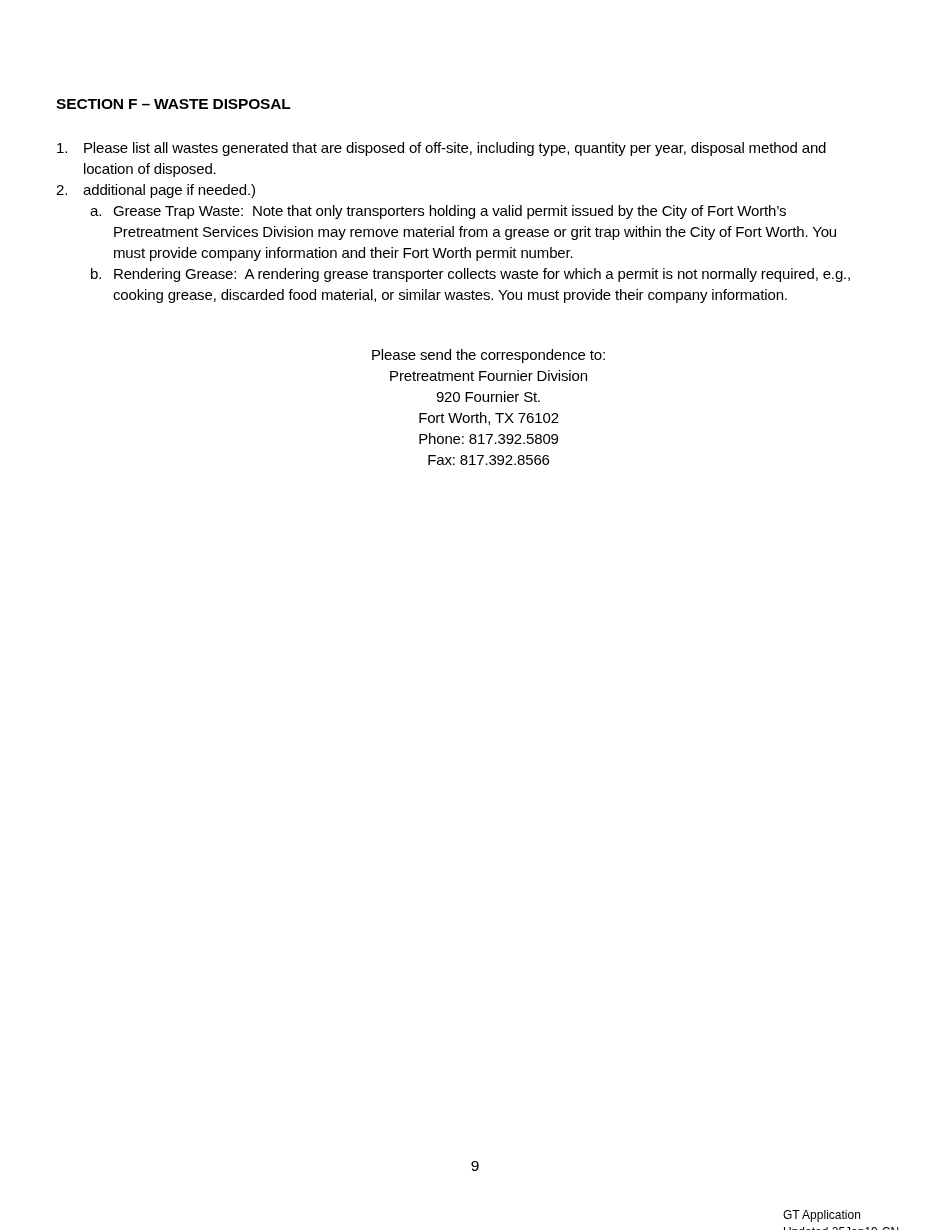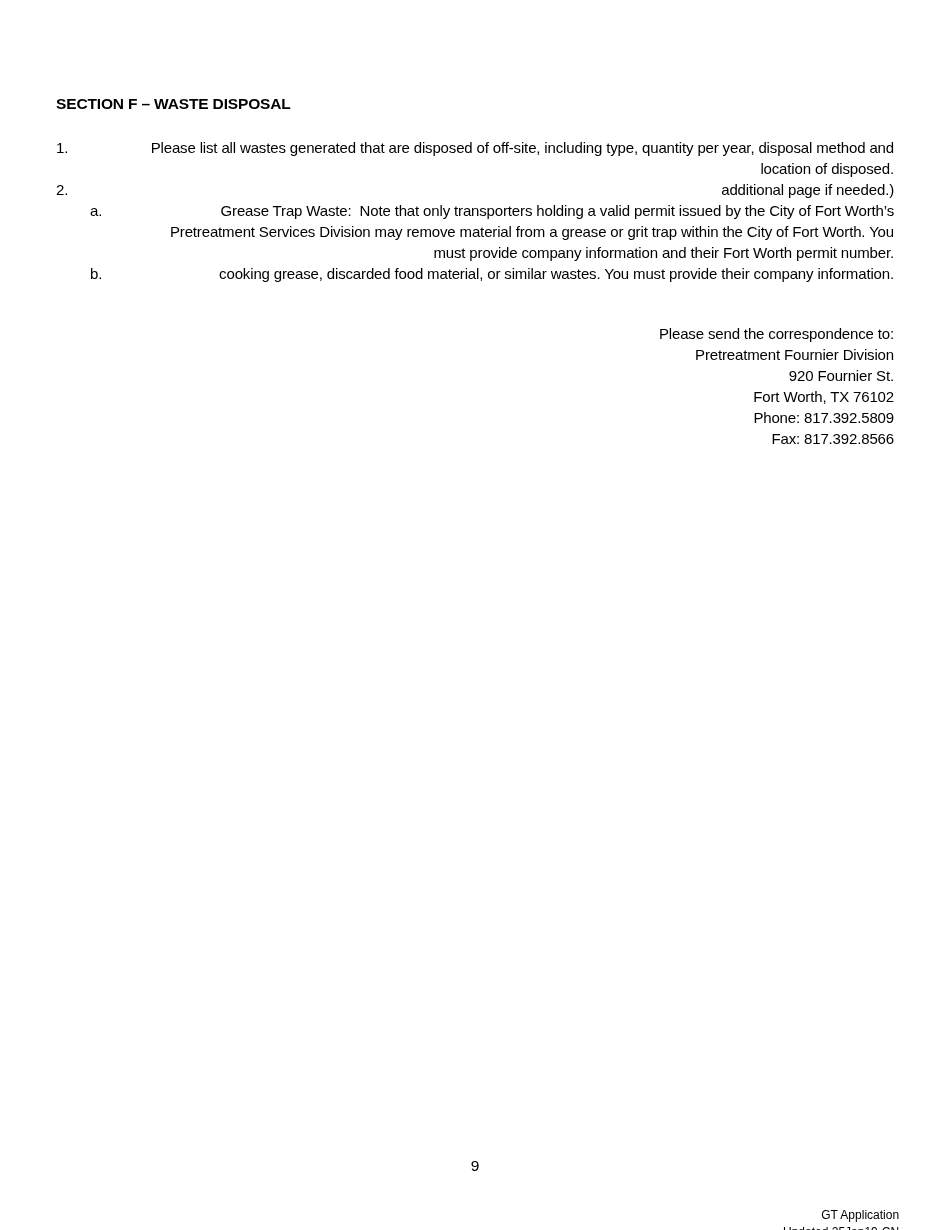--- a/index.html
+++ b/index.html
@@ -43,21 +43,20 @@
     margin-left: 34px;
   }
   .li.sub .marker {
     flex: 0 0 23px;
   }
   .li .text {
     flex: 1 1 auto;
   }
   .lines > div {
     white-space: pre;
-    text-align: right;
   }
   .correspondence {
     margin-top: 39px;
     margin-left: 27px;
     text-align: center;
   }
   .page-number {
     position: absolute;
     left: 0;
     top: 1155px;
@@ -103,20 +102,21 @@
       <div class="text lines">
           <div>Grease Trap Waste:  Note that only transporters holding a valid permit issued by the City of Fort Worth’s</div>
           <div>Pretreatment Services Division may remove material from a grease or grit trap within the City of Fort Worth. You</div>
           <div>must provide company information and their Fort Worth permit number.</div>
         </div>
     </div>
 
     <div class="li sub">
       <div class="marker">b.</div>
       <div class="text lines">
+          <div>Rendering Grease:  A rendering grease transporter collects waste for which a permit is not normally required, e.g.,</div>
           <div>cooking grease, discarded food material, or similar wastes. You must provide their company information.</div>
         </div>
     </div>
 
     <div class="correspondence lines">
         <div>Please send the correspondence to:</div>
         <div>Pretreatment Fournier Division</div>
         <div>920 Fournier St.</div>
         <div>Fort Worth, TX 76102</div>
         <div>Phone: 817.392.5809</div>

